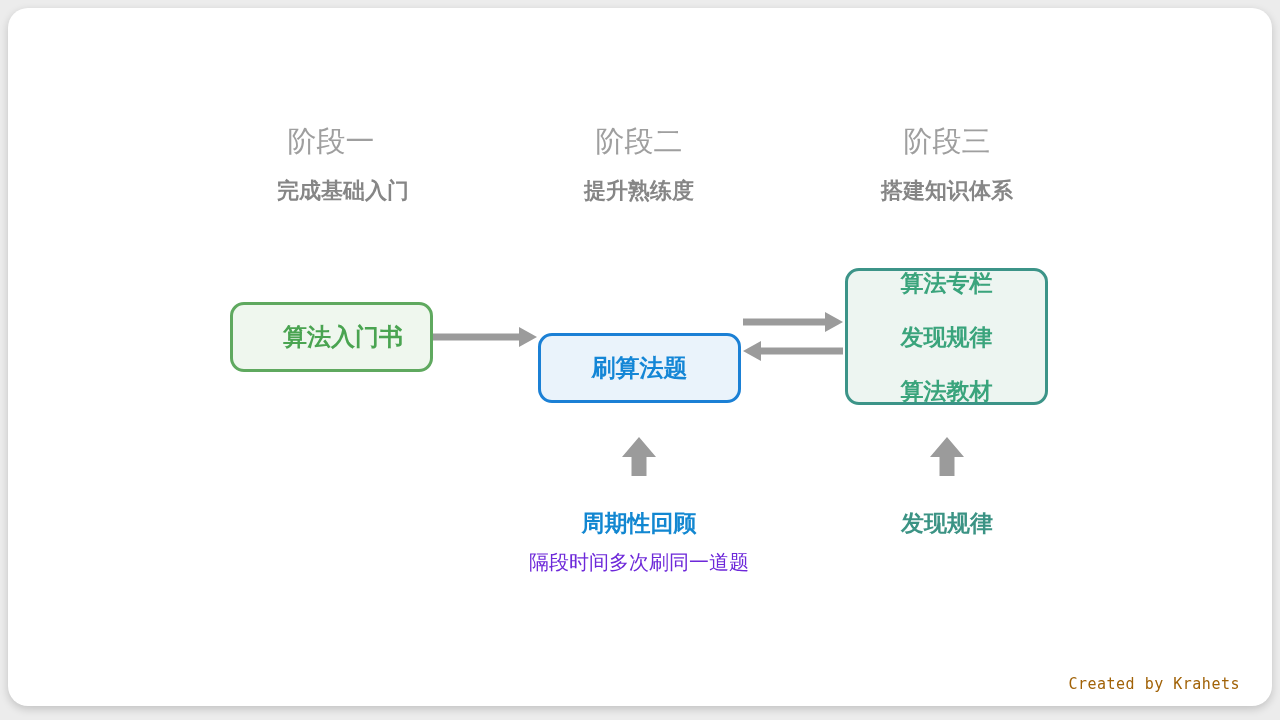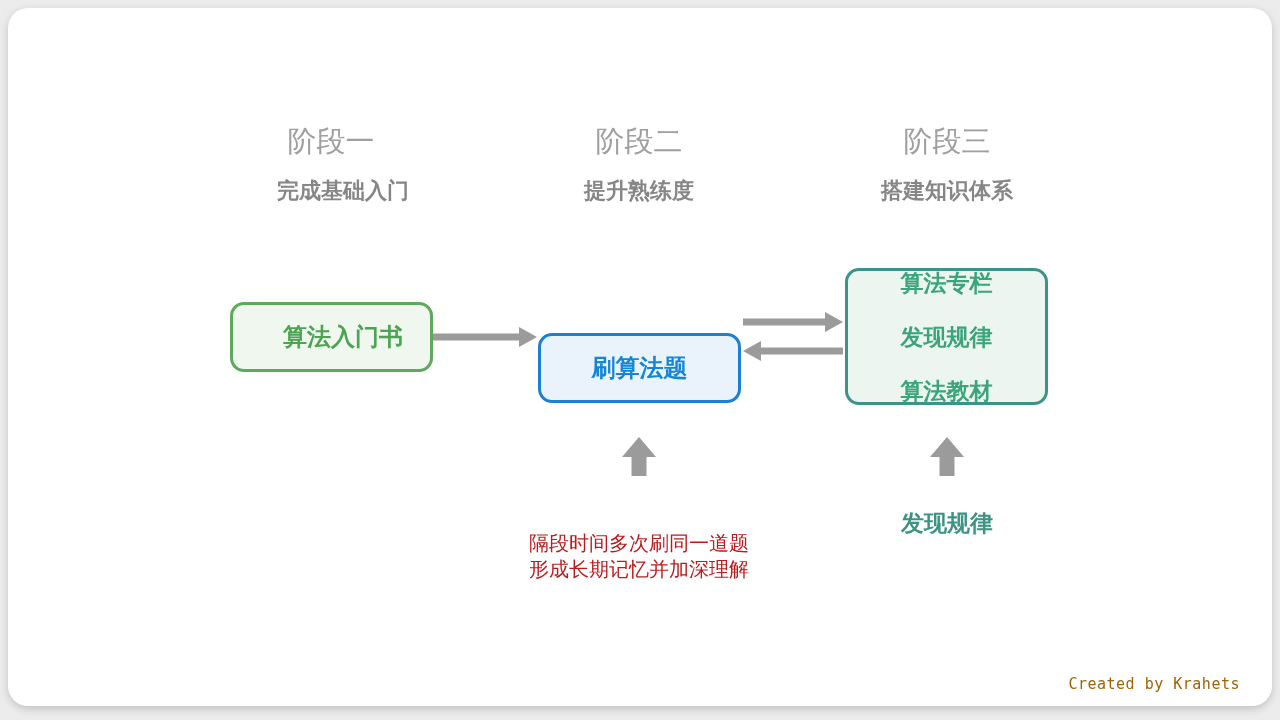--- a/index.html
+++ b/index.html
@@ -97,24 +97,24 @@
     top: 508px;
     font-size: 23px;
     font-weight: bold;
   }
   .ann-title.blue { color: #1287d1; }
   .ann-title.teal { color: #3b9384; }
   .ann-desc {
     position: absolute;
     width: 320px;
     text-align: center;
-    top: 530px;
+    top: 549px;
     font-size: 20px;
     line-height: 26px;
-    color: #b91c1c;
+    color: #6d28d9;
   }
   .credit {
     position: absolute;
     right: 40px;
     top: 675px;
     font-family: "DejaVu Sans Mono", "Liberation Mono", monospace;
     font-size: 15px;
     letter-spacing: 0.5px;
     color: #a16207;
   }
@@ -170,22 +170,22 @@
       <g>
         <polygon points="639,437 656,457 646.5,457 646.5,476 631.5,476 631.5,457 622,457" stroke="none"></polygon>
       </g>
 
       <g>
         <polygon points="947,437 964,457 954.5,457 954.5,476 939.5,476 939.5,457 930,457" stroke="none"></polygon>
       </g>
     </g>
   </svg>
 
+  <div class="ann-title blue" style="left:529px;">周期性回顾</div>
   <div class="ann-desc" style="left:479px;">
     <div>隔段时间多次刷同一道题</div>
-    <div>形成长期记忆并加深理解</div>
   </div>
 
   <div class="ann-title teal" style="left:837px;">发现规律</div>
 
   <div class="credit">Created by Krahets</div>
 
 </div>
 
 </body></html>

